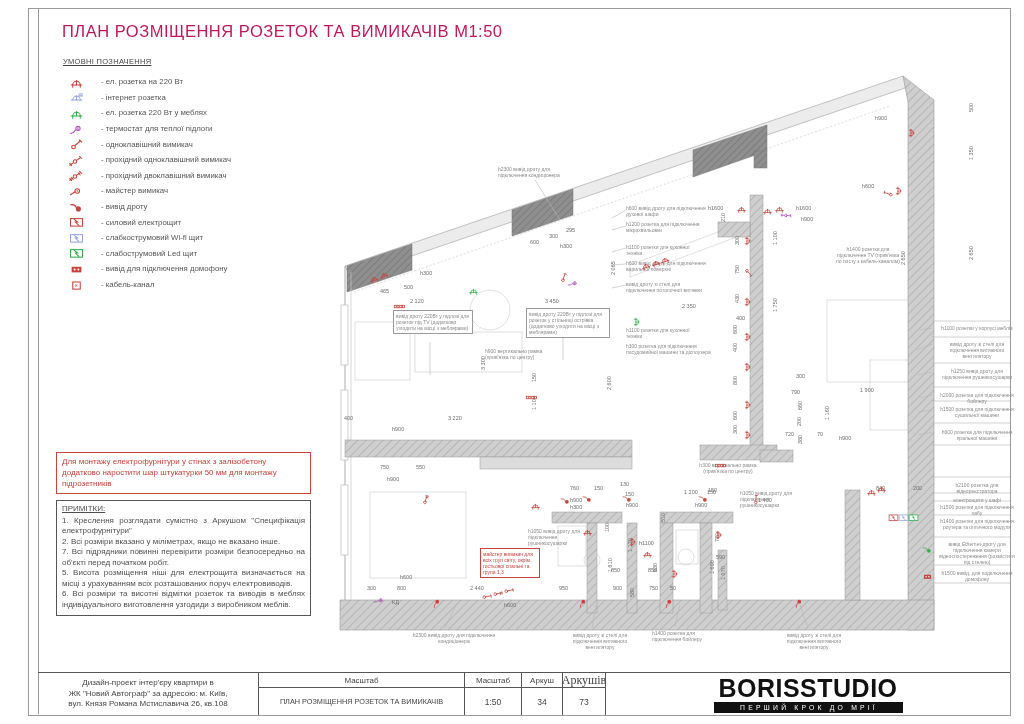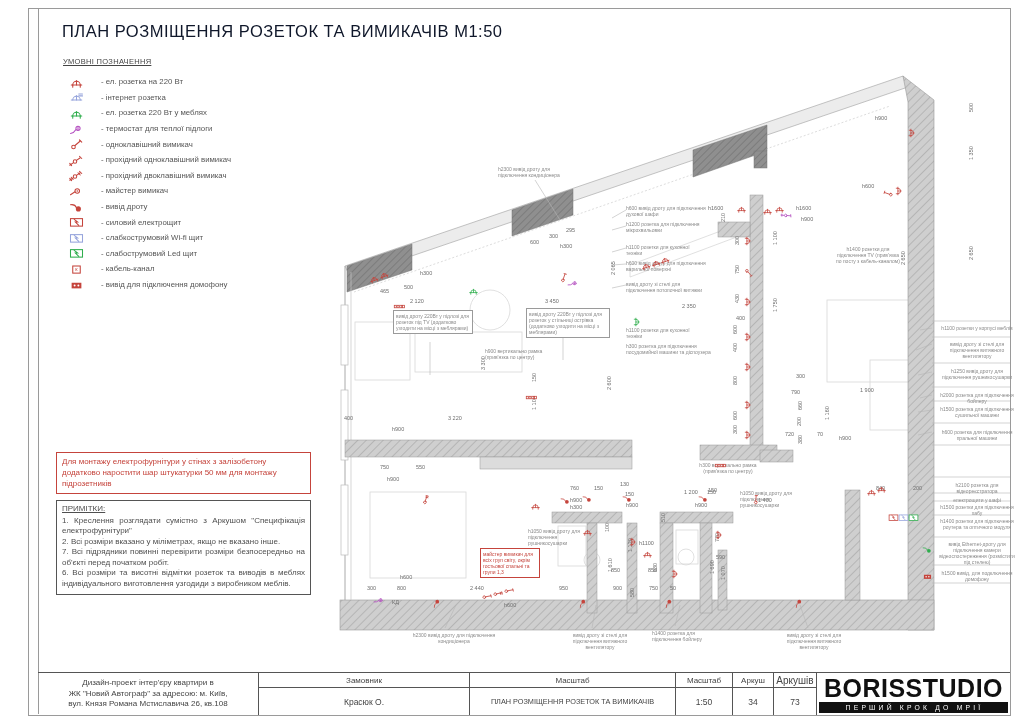--- a/index.html
+++ b/index.html
@@ -1,19 +1,19 @@
 <!DOCTYPE html>
 <html><head>
 <meta charset="utf-8">
 <style>
   html,body{margin:0;padding:0;background:#ffffff;font-family:"Liberation Sans",sans-serif;}
   #stage{position:relative;width:1024px;height:724px;background:#fff;overflow:hidden;}
   .frame{position:absolute;left:28px;top:8px;width:981px;height:706px;border:1px solid #9a9a9a;}
   .frame-inner-line{position:absolute;left:38px;top:8px;width:0;height:706px;border-left:1px solid #9a9a9a;}
-  .page-title{position:absolute;left:62px;top:22px;font-size:16.5px;color:#0f172a;letter-spacing:.5px;white-space:nowrap;font-weight:400;}
+  .page-title{position:absolute;left:62px;top:22px;font-size:16.5px;color:#be185d;letter-spacing:.5px;white-space:nowrap;font-weight:400;}
   .legend-title{position:absolute;left:63px;top:57px;font-size:7.5px;color:#444;text-decoration:underline;letter-spacing:.3px;}
   #legend{position:absolute;left:63px;top:74px;width:250px;}
   .lg-row{display:flex;align-items:center;height:15.6px;}
   .lg-ic{width:26px;display:flex;justify-content:center;}
   .lg-lb{font-size:7.8px;color:#555;padding-left:12px;white-space:nowrap;}
   .warning{position:absolute;left:56px;top:452px;width:243px;border:1px solid #c5443c;color:#c5443c;font-size:8px;line-height:1.35;padding:4px 5px;}
   .notes{position:absolute;left:56px;top:500px;width:243px;border:1px solid #555;color:#4f4f4f;font-size:8px;line-height:1.32;padding:3px 5px 5px 5px;}
   .notes-title{text-decoration:underline;margin-bottom:1px;}
   .note-item{text-align:justify;}
   
@@ -34,21 +34,21 @@
   .tb-cell:last-child{border-right:none;}
   .tb-head{height:14px;border-bottom:1px solid #555;font-size:8px;display:flex;align-items:center;justify-content:center;}
   .tb-val{flex:1;font-size:8.5px;display:flex;align-items:center;justify-content:center;text-align:center;}
   .tb-project{width:220px;font-size:8px;line-height:1.3;display:flex;flex-direction:column;align-items:center;justify-content:center;text-align:center;}
   .tb-client{width:210px;}
   .tb-stage{width:205px;}
   .tb-stage .tb-val{font-size:7.3px;}
   .tb-scale{width:56px;}
   .tb-sheet{width:40px;}
   .tb-sheets{width:42px;}
-  .tb-sheets .tb-head{font-size:10px;}
+  .tb-sheets .tb-head{font-size:12px;font-family:Liberation Serif, serif;}
   .tb-logo{flex:1;display:flex;flex-direction:column;align-items:center;justify-content:center;}
   .logo-text{font-size:25px;font-weight:bold;color:#111;letter-spacing:.5px;line-height:1;transform:scaleY(1.05);}
   .logo-bar{margin-top:1px;background:#111;color:#fff;font-size:6.8px;letter-spacing:3.2px;padding:2px 6px 2px 8px;width:175px;text-align:center;}
 </style>
 </head>
 <body>
 
 <div id="stage">
   <div class="frame"></div>
   <div class="frame-inner-line"></div>
@@ -205,49 +205,50 @@
               <path d="M7 4.5 L11.5 8 H8.5 L13 12.5" fill="none"></path>
             </g>
           </svg>
         </span>
         <span class="lg-lb">- слабострумовий Led щит</span>
       </div>
       <div class="lg-row">
         <span class="lg-ic">
           <svg width="15" height="12" viewBox="0 0 20 16" style="overflow:visible">
             <g stroke="#c5443c" stroke-width="1.4" fill="none" stroke-linecap="round">
-              <rect x="5" y="4" width="10" height="9.5" fill="#fff"></rect>
-              <text x="10" y="11.3" font-size="7" fill="#c5443c" stroke="none" text-anchor="middle" font-family="Liberation Sans,sans-serif">к</text>
-            </g>
-          </svg>
-        </span>
-        <span class="lg-lb">- кабель-канал</span>
-      </div>
-      <div class="lg-row">
-        <span class="lg-ic">
-          <svg width="15" height="12" viewBox="0 0 20 16" style="overflow:visible">
-            <g stroke="#c5443c" stroke-width="1.4" fill="none" stroke-linecap="round">
               <rect x="3.5" y="5" width="13" height="7.5" fill="#c5443c" stroke="none"></rect>
               <circle cx="7.5" cy="8.7" r="1.3" fill="#fff" stroke="none"></circle>
               <circle cx="12.5" cy="8.7" r="1.3" fill="#fff" stroke="none"></circle>
             </g>
           </svg>
         </span>
         <span class="lg-lb">- вивід для підключення домофону</span>
+      </div>
+      <div class="lg-row">
+        <span class="lg-ic">
+          <svg width="15" height="12" viewBox="0 0 20 16" style="overflow:visible">
+            <g stroke="#c5443c" stroke-width="1.4" fill="none" stroke-linecap="round">
+              <rect x="5" y="4" width="10" height="9.5" fill="#fff"></rect>
+              <text x="10" y="11.3" font-size="7" fill="#c5443c" stroke="none" text-anchor="middle" font-family="Liberation Sans,sans-serif">к</text>
+            </g>
+          </svg>
+        </span>
+        <span class="lg-lb">- кабель-канал</span>
       </div>
     </div>
 
   <div class="warning">Для монтажу електрофурнітури у стінах з залізобетону додатково наростити шар штукатурки 50 мм для монтажу підрозетників</div>
 
   <div class="notes">
     <div class="notes-title">ПРИМІТКИ:</div>
     <div id="notes-list">
         <div class="note-item">1.  Креслення розглядати сумістно з Аркушом "Специфікація електрофурнітури"</div>
         <div class="note-item">2. Всі розміри вказано у міліметрах, якщо не вказано інше.</div>
         <div class="note-item">7. Всі підрядники повинні перевірити розміри безпосередньо на об'єкті перед початком робіт.</div>
+        <div class="note-item">5. Висота розміщення ніші для електрощита визначається на місці з урахуванням всіх розташованих поруч електровиводів.</div>
         <div class="note-item">6. Всі розміри та висотні відмітки розеток та виводів в меблях індивідуального виготовлення узгодиди з виробником меблів.</div>
       </div>
   </div>
 
   <div id="plan">
     <svg id="plan-svg" width="694" height="604" viewBox="0 0 694 604">
       <defs>
         <pattern id="hatL" width="6" height="6" patternUnits="userSpaceOnUse" patternTransform="rotate(45)">
           <rect width="6" height="6" fill="#cfcfcf"></rect>
           <line x1="0" y1="0" x2="0" y2="6" stroke="#a3a3a3" stroke-width="1.2"></line>
@@ -882,24 +883,20 @@
           </svg></span>
       </div>
   </div>
 
   <div class="tblock">
     <div class="tb-cell tb-project" id="tb-project">
         <div>Дизайн-проект інтер'єру квартири в</div>
         <div>ЖК "Новий Автограф" за адресою: м. Київ,</div>
         <div>вул. Князя Романа Мстиславича 26, кв.108</div>
       </div>
-    <div class="tb-cell tb-client">
-      <div class="tb-head">Замовник</div>
-      <div class="tb-val">Красюк О.</div>
-    </div>
     <div class="tb-cell tb-stage">
       <div class="tb-head">Масштаб</div>
       <div class="tb-val">ПЛАН РОЗМІЩЕННЯ РОЗЕТОК ТА ВИМИКАЧІВ</div>
     </div>
     <div class="tb-cell tb-scale">
       <div class="tb-head">Масштаб</div>
       <div class="tb-val">1:50</div>
     </div>
     <div class="tb-cell tb-sheet">
       <div class="tb-head">Аркуш</div>

